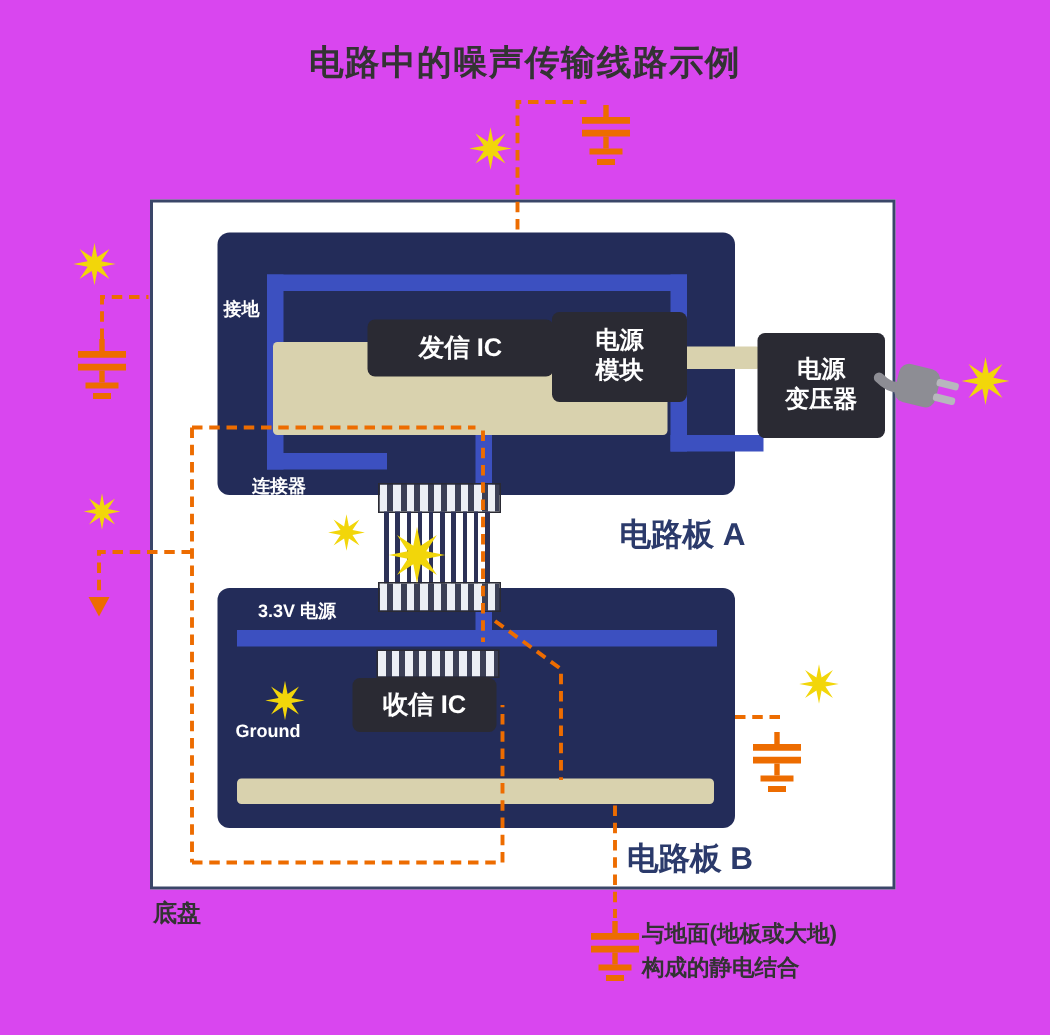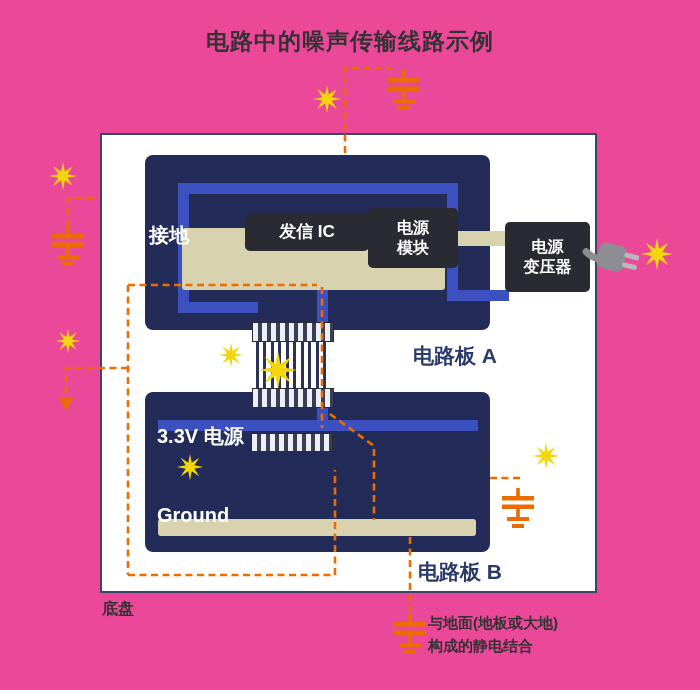--- a/index.html
+++ b/index.html
@@ -1,18 +1,18 @@
 <!DOCTYPE html>
 <html style="--board_navy: #232c59; --trace_blue: #3c50c0; --plane_beige: #d9d2ae; --component_dark: #2a2a33; --noise_orange: #ed6c00; --star_yellow: #f2d60a; --chassis_border: #3a4668; --label_navy: #2b3a6b;"><head>
 <meta charset="utf-8">
 <style>
   * { margin:0; padding:0; box-sizing:border-box; }
   html,body { background:#ffffff; }
   body { font-family:"Liberation Sans","DejaVu Sans",sans-serif; }
-  .canvas { position:relative; width:700px; height:690px; background:#ec4899; overflow:hidden; }
+  .canvas { position:relative; width:700px; height:690px; background:#d946ef; overflow:hidden; }
 
   .title { position:absolute; top:26px; left:0; width:100%; text-align:center;
            font-size:23px; font-weight:bold; color:#333; letter-spacing:1px; }
 
   .chassis { position:absolute; left:100px; top:133px; width:497px; height:460px;
              border:2px solid var(--chassis_border,#3a4668); background:#fff; }
 
   .board { position:absolute; background:var(--board_navy,#232c59); border-radius:8px; }
   .board-a { left:145px; top:155px; width:345px; height:175px; }
   .board-b { left:145px; top:392px; width:345px; height:160px; }
@@ -22,21 +22,21 @@
 
   .comp { position:absolute; background:var(--component_dark,#2a2a33); color:#fff;
           display:flex; align-items:center; justify-content:center; text-align:center;
           font-weight:bold; border-radius:5px; white-space:pre-line; line-height:1.25; }
 
   .pins { position:absolute; border:1px solid #2a2a33;
           background:repeating-linear-gradient(90deg,#eceff5 0 5px,#3b3f55 5px 9px); }
   .ribbon { position:absolute;
           background:repeating-linear-gradient(90deg,#2c3156 0 3px,rgba(0,0,0,0) 3px 7.5px); }
 
-  .blabel { position:absolute; color:#fff; font-size:20px; font-weight:bold;margin-top:24px; }
+  .blabel { position:absolute; color:#fff; font-size:12px; font-weight:bold; }
   .navylabel { position:absolute; color:var(--label_navy,#2b3a6b); font-size:21px; font-weight:bold; }
   .darklabel { position:absolute; color:#333; font-size:16px; font-weight:bold;text-align:center; }
   .caption { position:absolute; font-size:15px; font-weight:600; color:#333;
              line-height:1.5; white-space:pre-line; }
 
   .overlay { position:absolute; left:0; top:0; width:700px; height:690px; pointer-events:none; }
   .dash { fill:none; stroke:var(--noise_orange,#ed6c00); stroke-width:2.6; stroke-dasharray:7 4.5; }
   .gicon rect { fill:var(--noise_orange,#ed6c00); }
   .star { fill:var(--star_yellow,#f2d60a); }
   .arrowhead { fill:var(--noise_orange,#ed6c00); }
@@ -73,24 +73,25 @@
   <div class="pins" style="left:252px;top:322px;width:82px;height:20px;"></div>
   <div class="ribbon" style="left:256px;top:341px;width:74px;height:48px;"></div>
   <div class="pins" style="left:252px;top:388px;width:82px;height:20px;"></div>
 
   <div class="comp" style="left:245px;top:213px;width:124px;height:38px;font-size:17px;">发信 IC</div>
   <div class="comp" style="left:368px;top:208px;width:90px;height:60px;font-size:16px;">电源
 模块</div>
   <div class="comp" style="left:505px;top:222px;width:85px;height:70px;font-size:16px;">电源
 变压器</div>
   <div class="pins" style="left:251px;top:433px;width:82px;height:19px;"></div>
+  <div class="comp" style="left:235px;top:452px;width:96px;height:36px;font-size:17px;">收信 IC</div>
 
   <div class="blabel" style="left:149px;top:198px;">接地</div>
   <div class="blabel" style="left:168px;top:316px;">连接器</div>
-  <div class="blabel" style="left:157px;top:399px;">3.3V 电源</div>
+  <div class="blabel" style="left:172px;top:399px;">3.3V 电源</div>
   <div class="blabel" style="left:157px;top:480px;">Ground</div>
 
   <div class="navylabel" style="left:413px;top:342px;">电路板 A</div>
   <div class="navylabel" style="left:418px;top:558px;">电路板 B</div>
   <div class="darklabel" style="left:102px;top:599px;">底盘</div>
 
   <div class="caption" style="left:428px;top:612px;">与地面(地板或大地)
 构成的静电结合</div>
 
   <svg class="overlay" viewBox="0 0 700 690">

